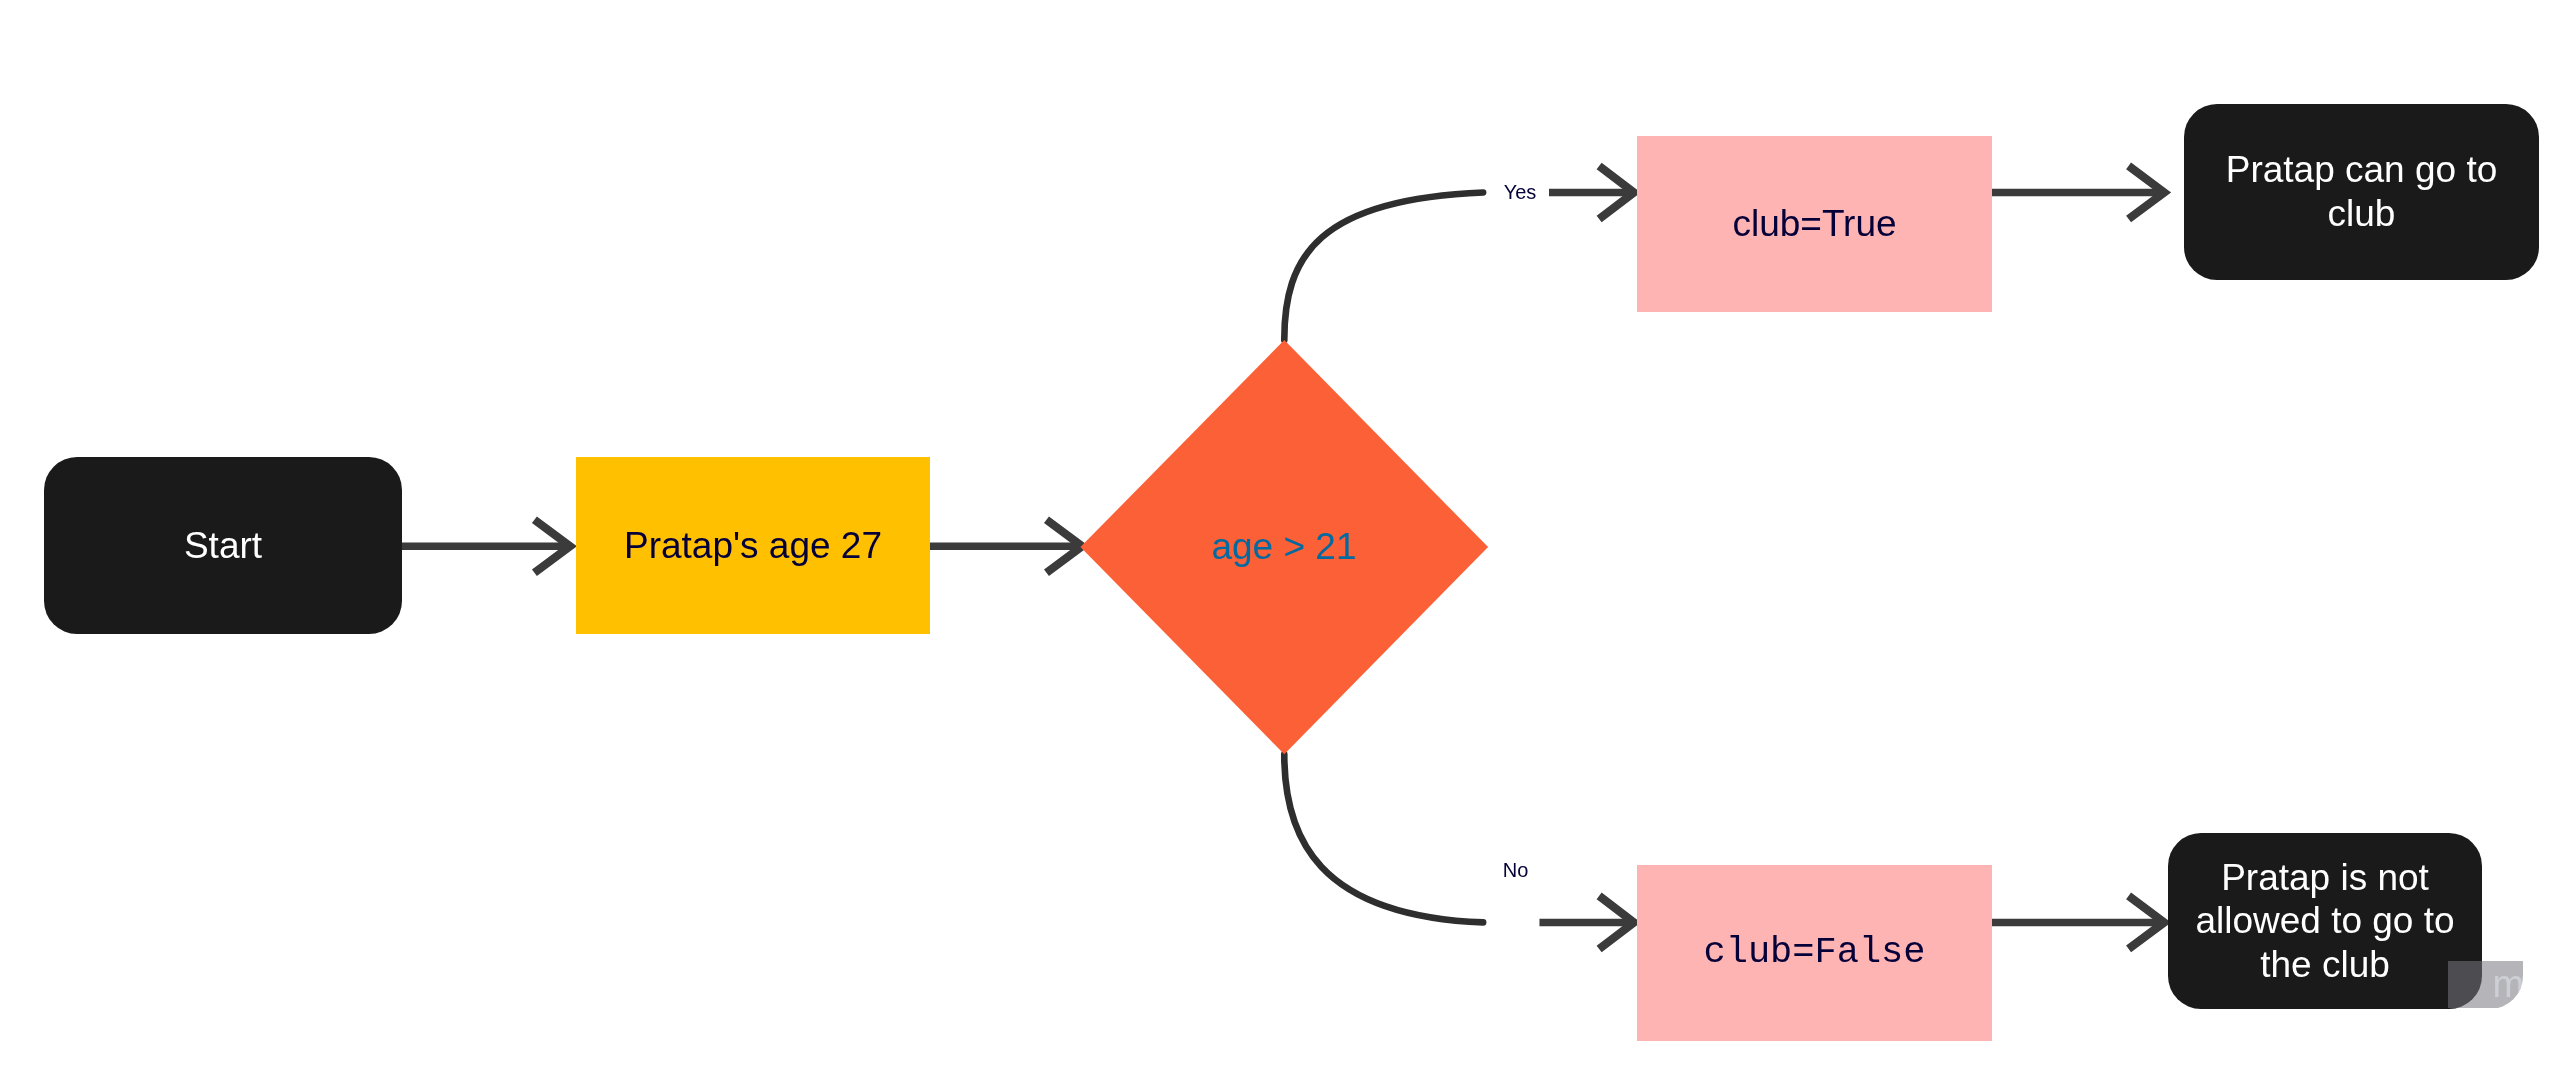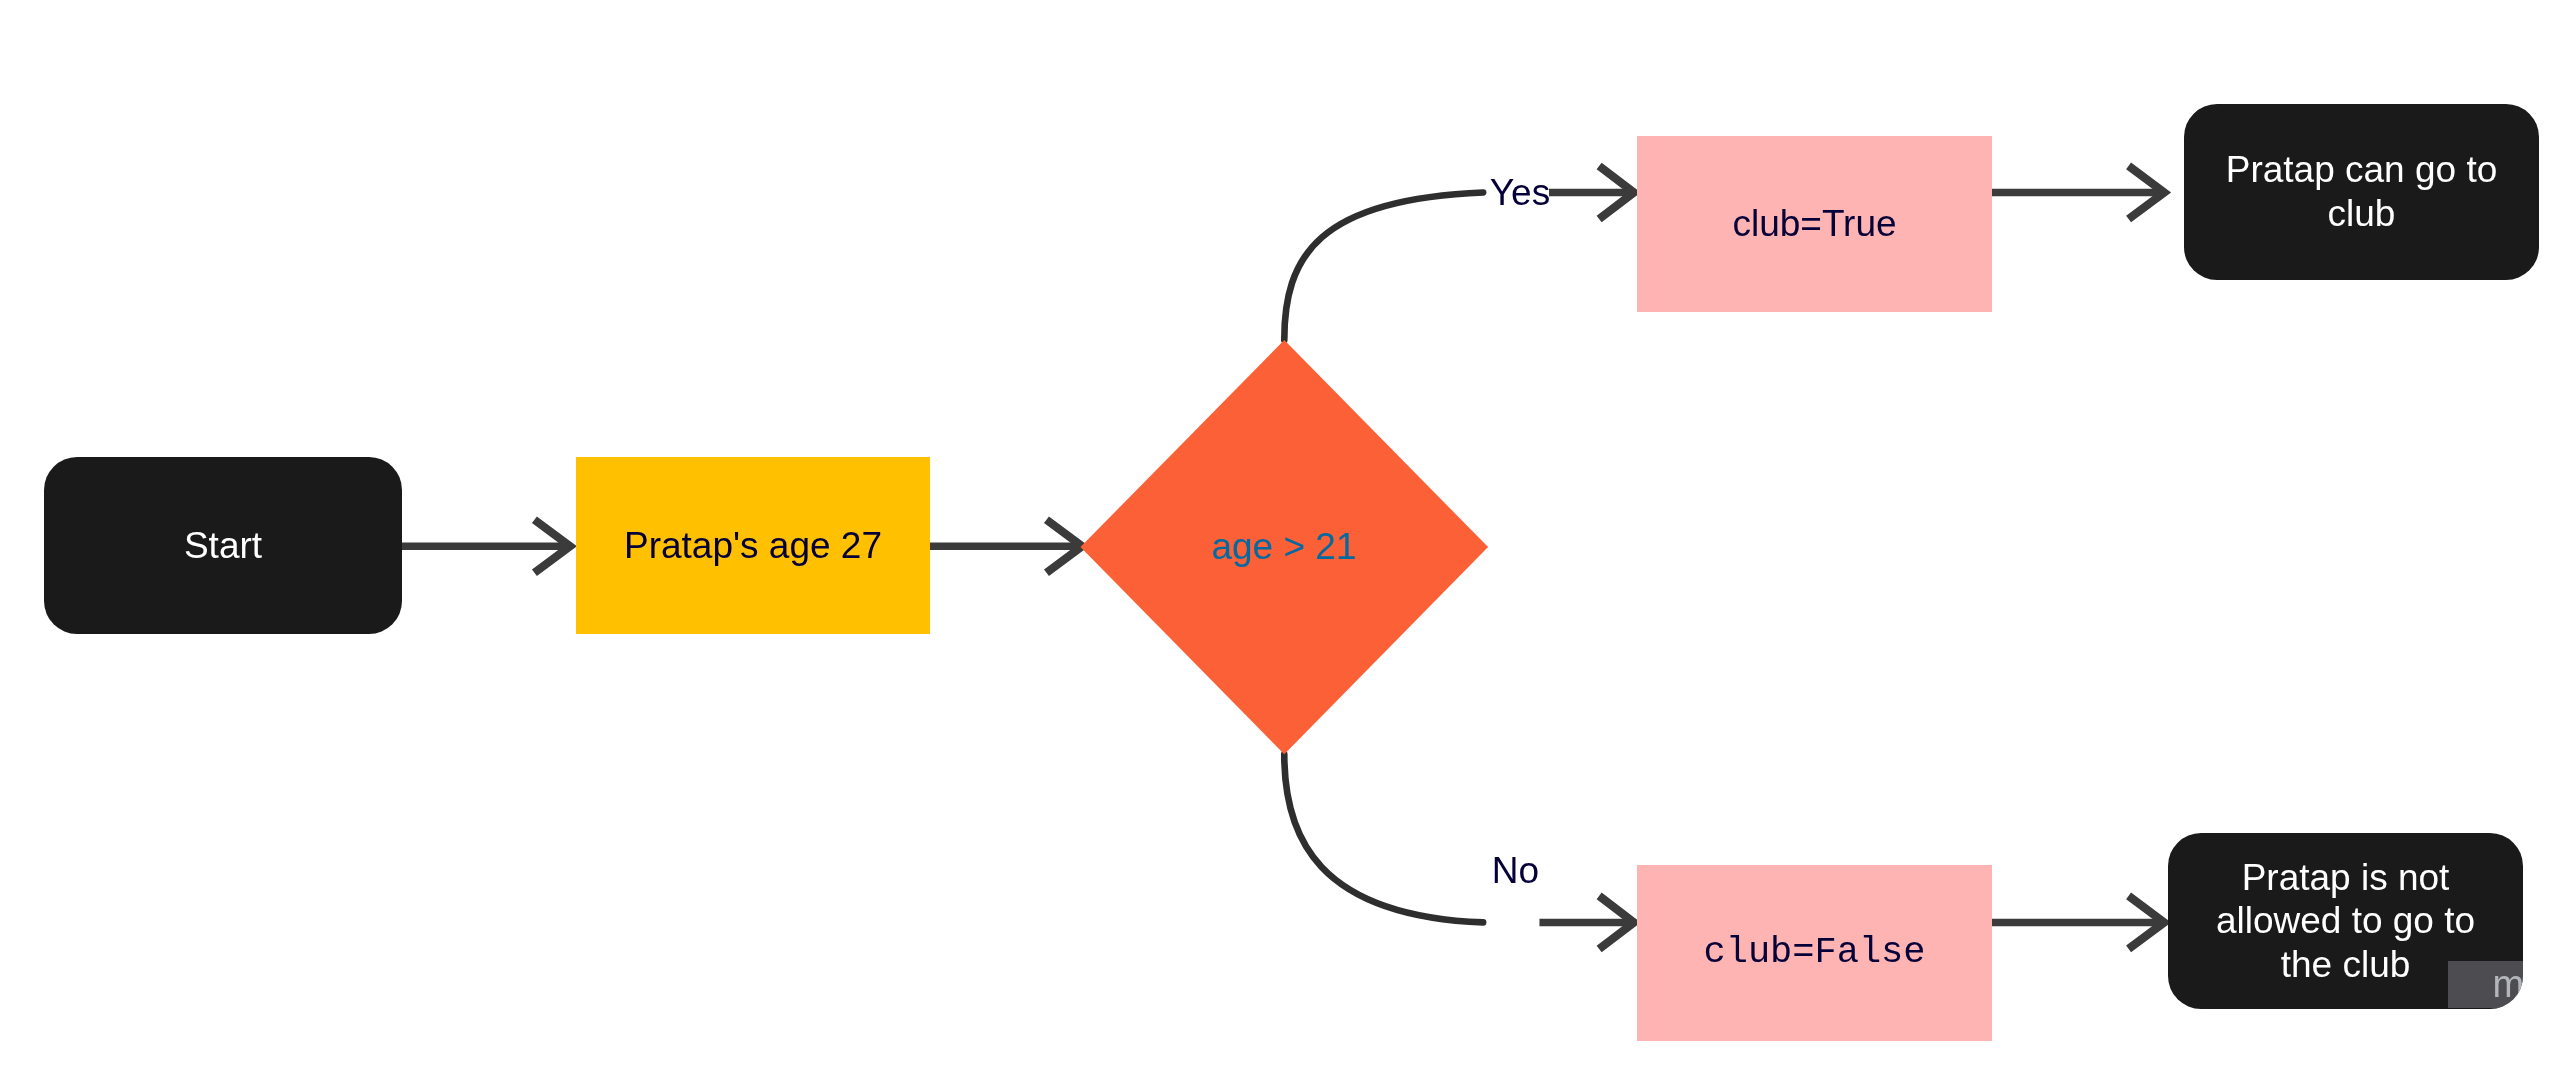--- a/index.html
+++ b/index.html
@@ -60,21 +60,21 @@
     align-items: center;
     justify-content: center;
     color: #0369a1;
     font-size: 37px;
     text-align: center;
     pointer-events: none;
   }
   .edge-label {
     position: absolute;
     color: #050038;
-    font-size: 37px;
+    font-size: 20px;
     text-align: center;
     display: flex;
     align-items: center;
     justify-content: center;
     background: #ffffff;
   }
   .watermark {
     position: absolute;
     background: rgba(120, 120, 128, 0.55);
     display: flex;
@@ -171,21 +171,21 @@
   </div>
 
   <div class="node node-assign" style="left:1637px; top:833px; width:355px; height:176px;font-family:Liberation Mono, monospace;">
     <span>club=False</span>
   </div>
 
   <div class="node node-terminal" style="left:2168px; top:104px; width:355px; height:176px;margin-left:16px;">
     <span>Pratap can go to club</span>
   </div>
 
-  <div class="node node-terminal" style="left:2168px; top:833px; width:355px; height:176px;">
+  <div class="node node-terminal" style="left:2168px; top:833px; width:314px; height:176px;">
     <span>Pratap is not allowed to go to the club</span>
   </div>
 
   <div class="wm-clip" style="left:2168px; top:833px; width:355px; height:176px;">
     <div class="watermark" style="position:absolute; left:280px; top:128px; width:166px; height:47px;">
       <span>miro</span>
     </div>
   </div>
 
 </div>

